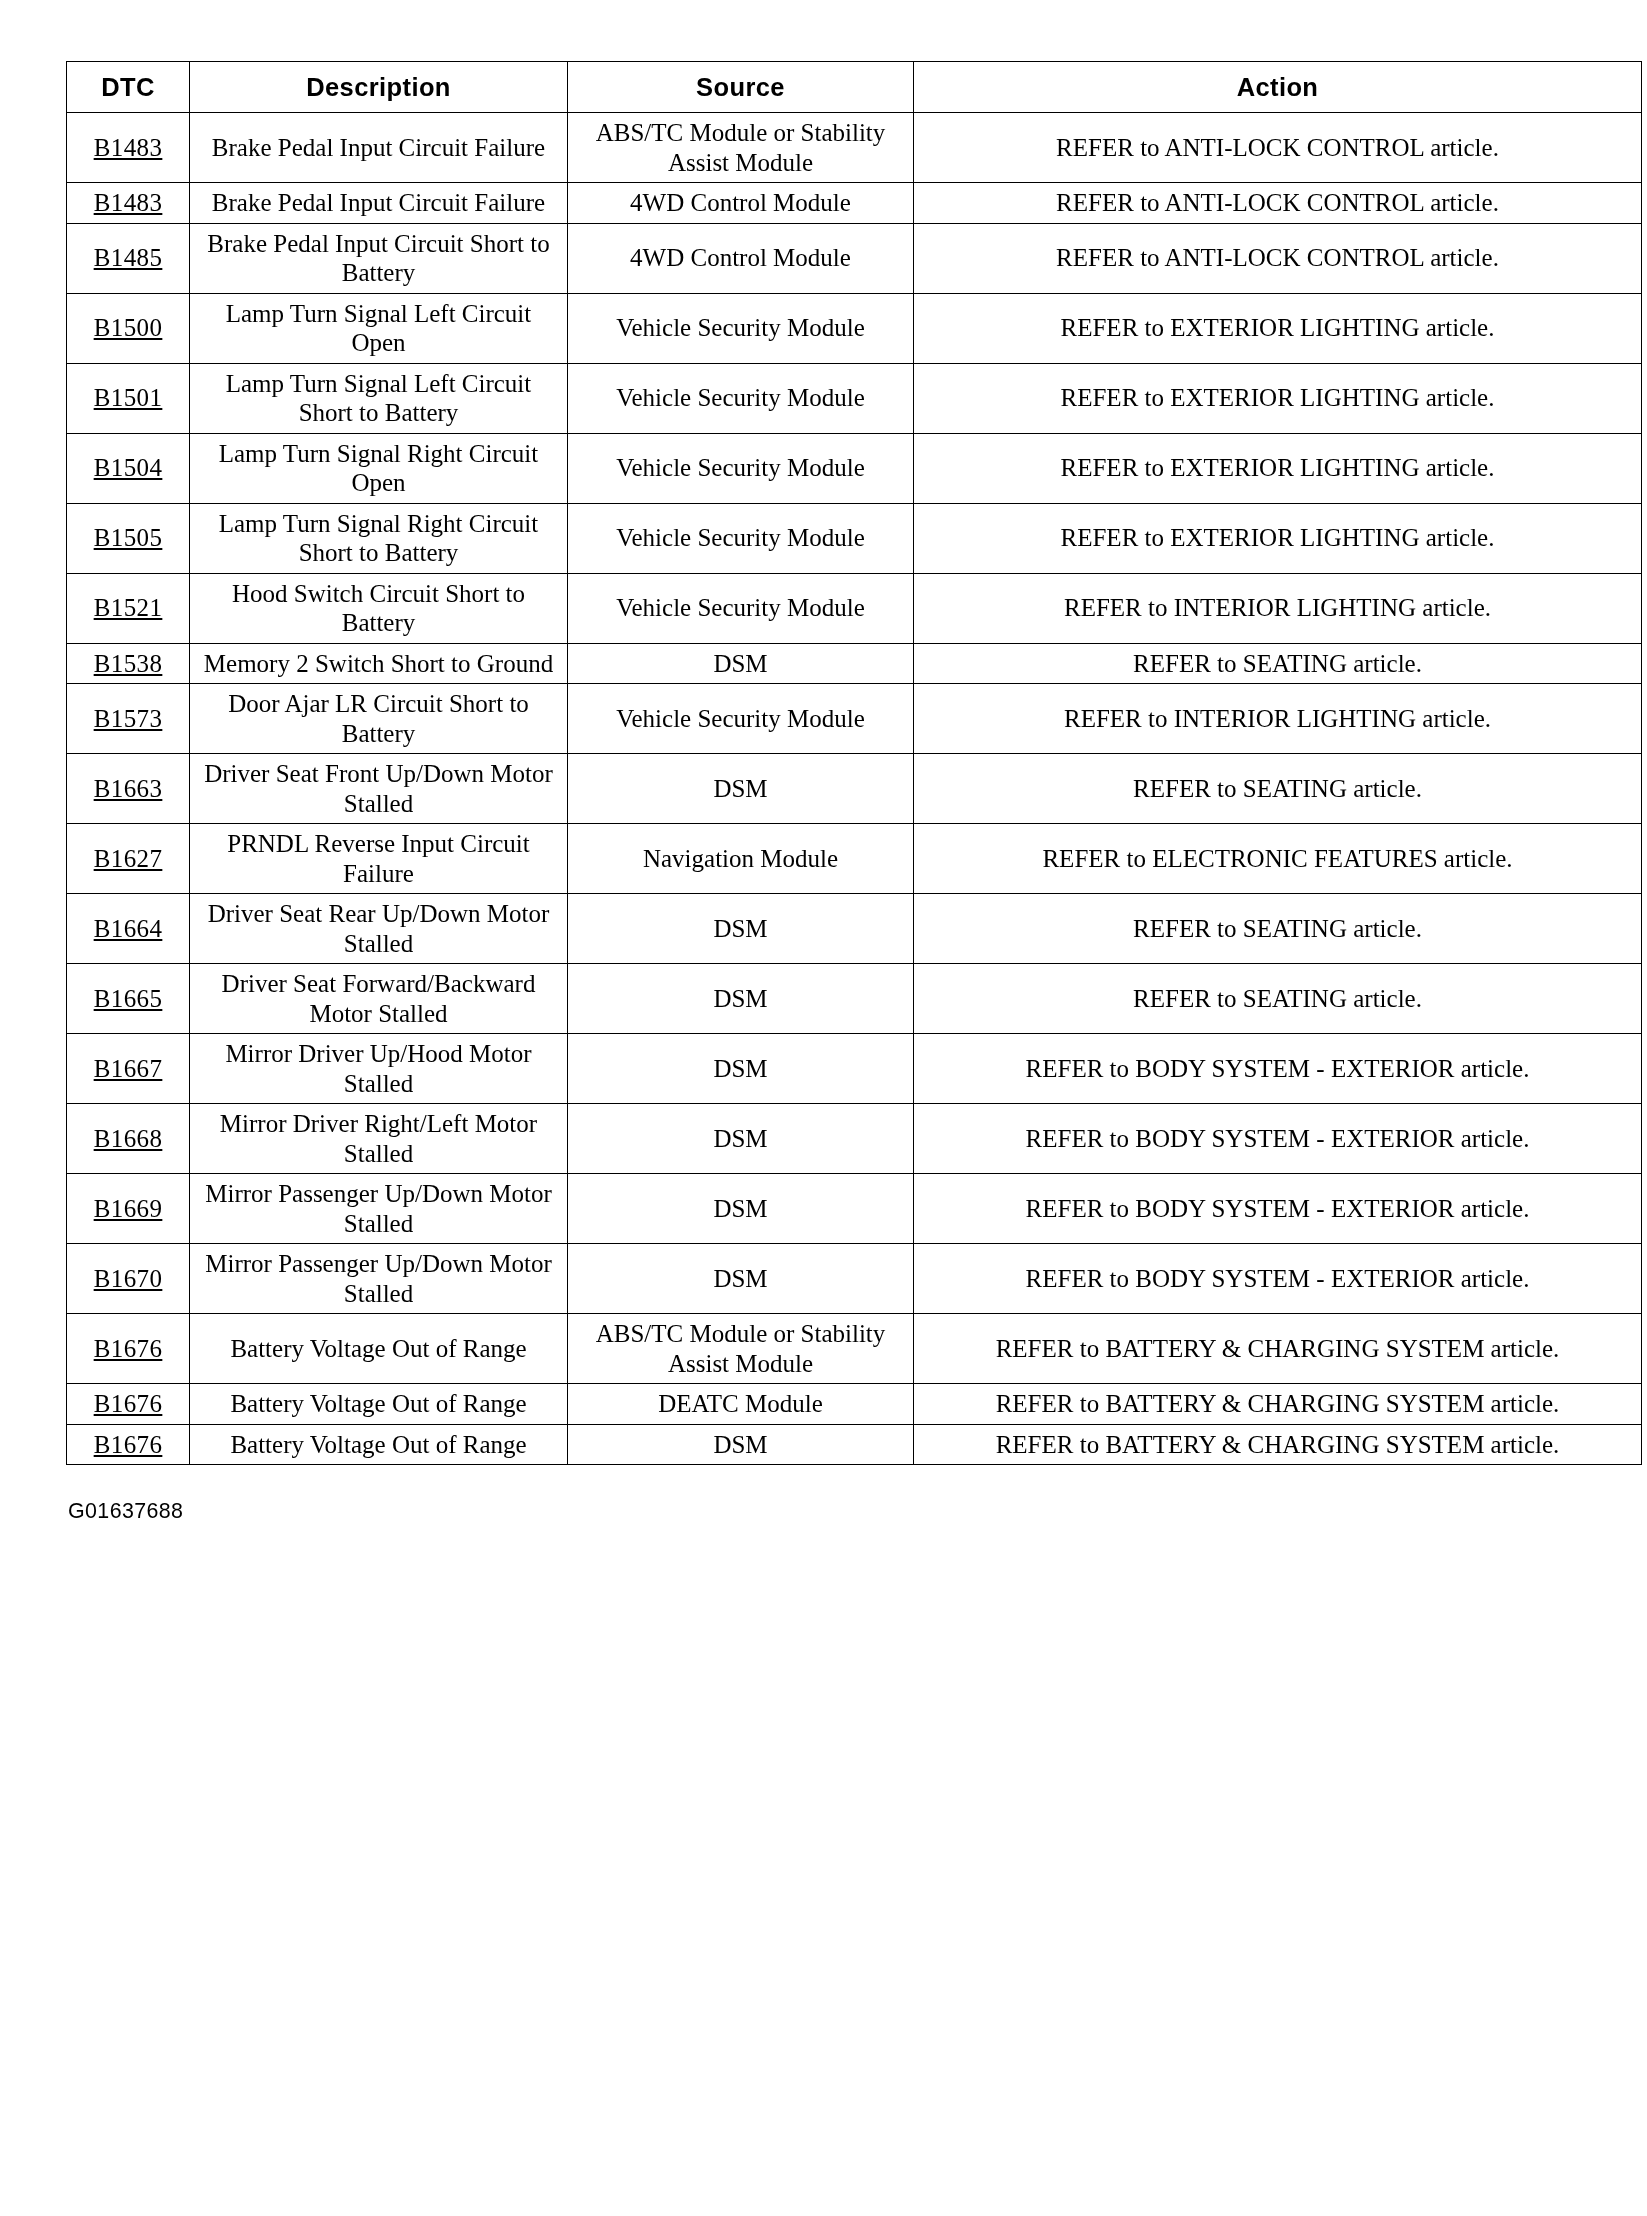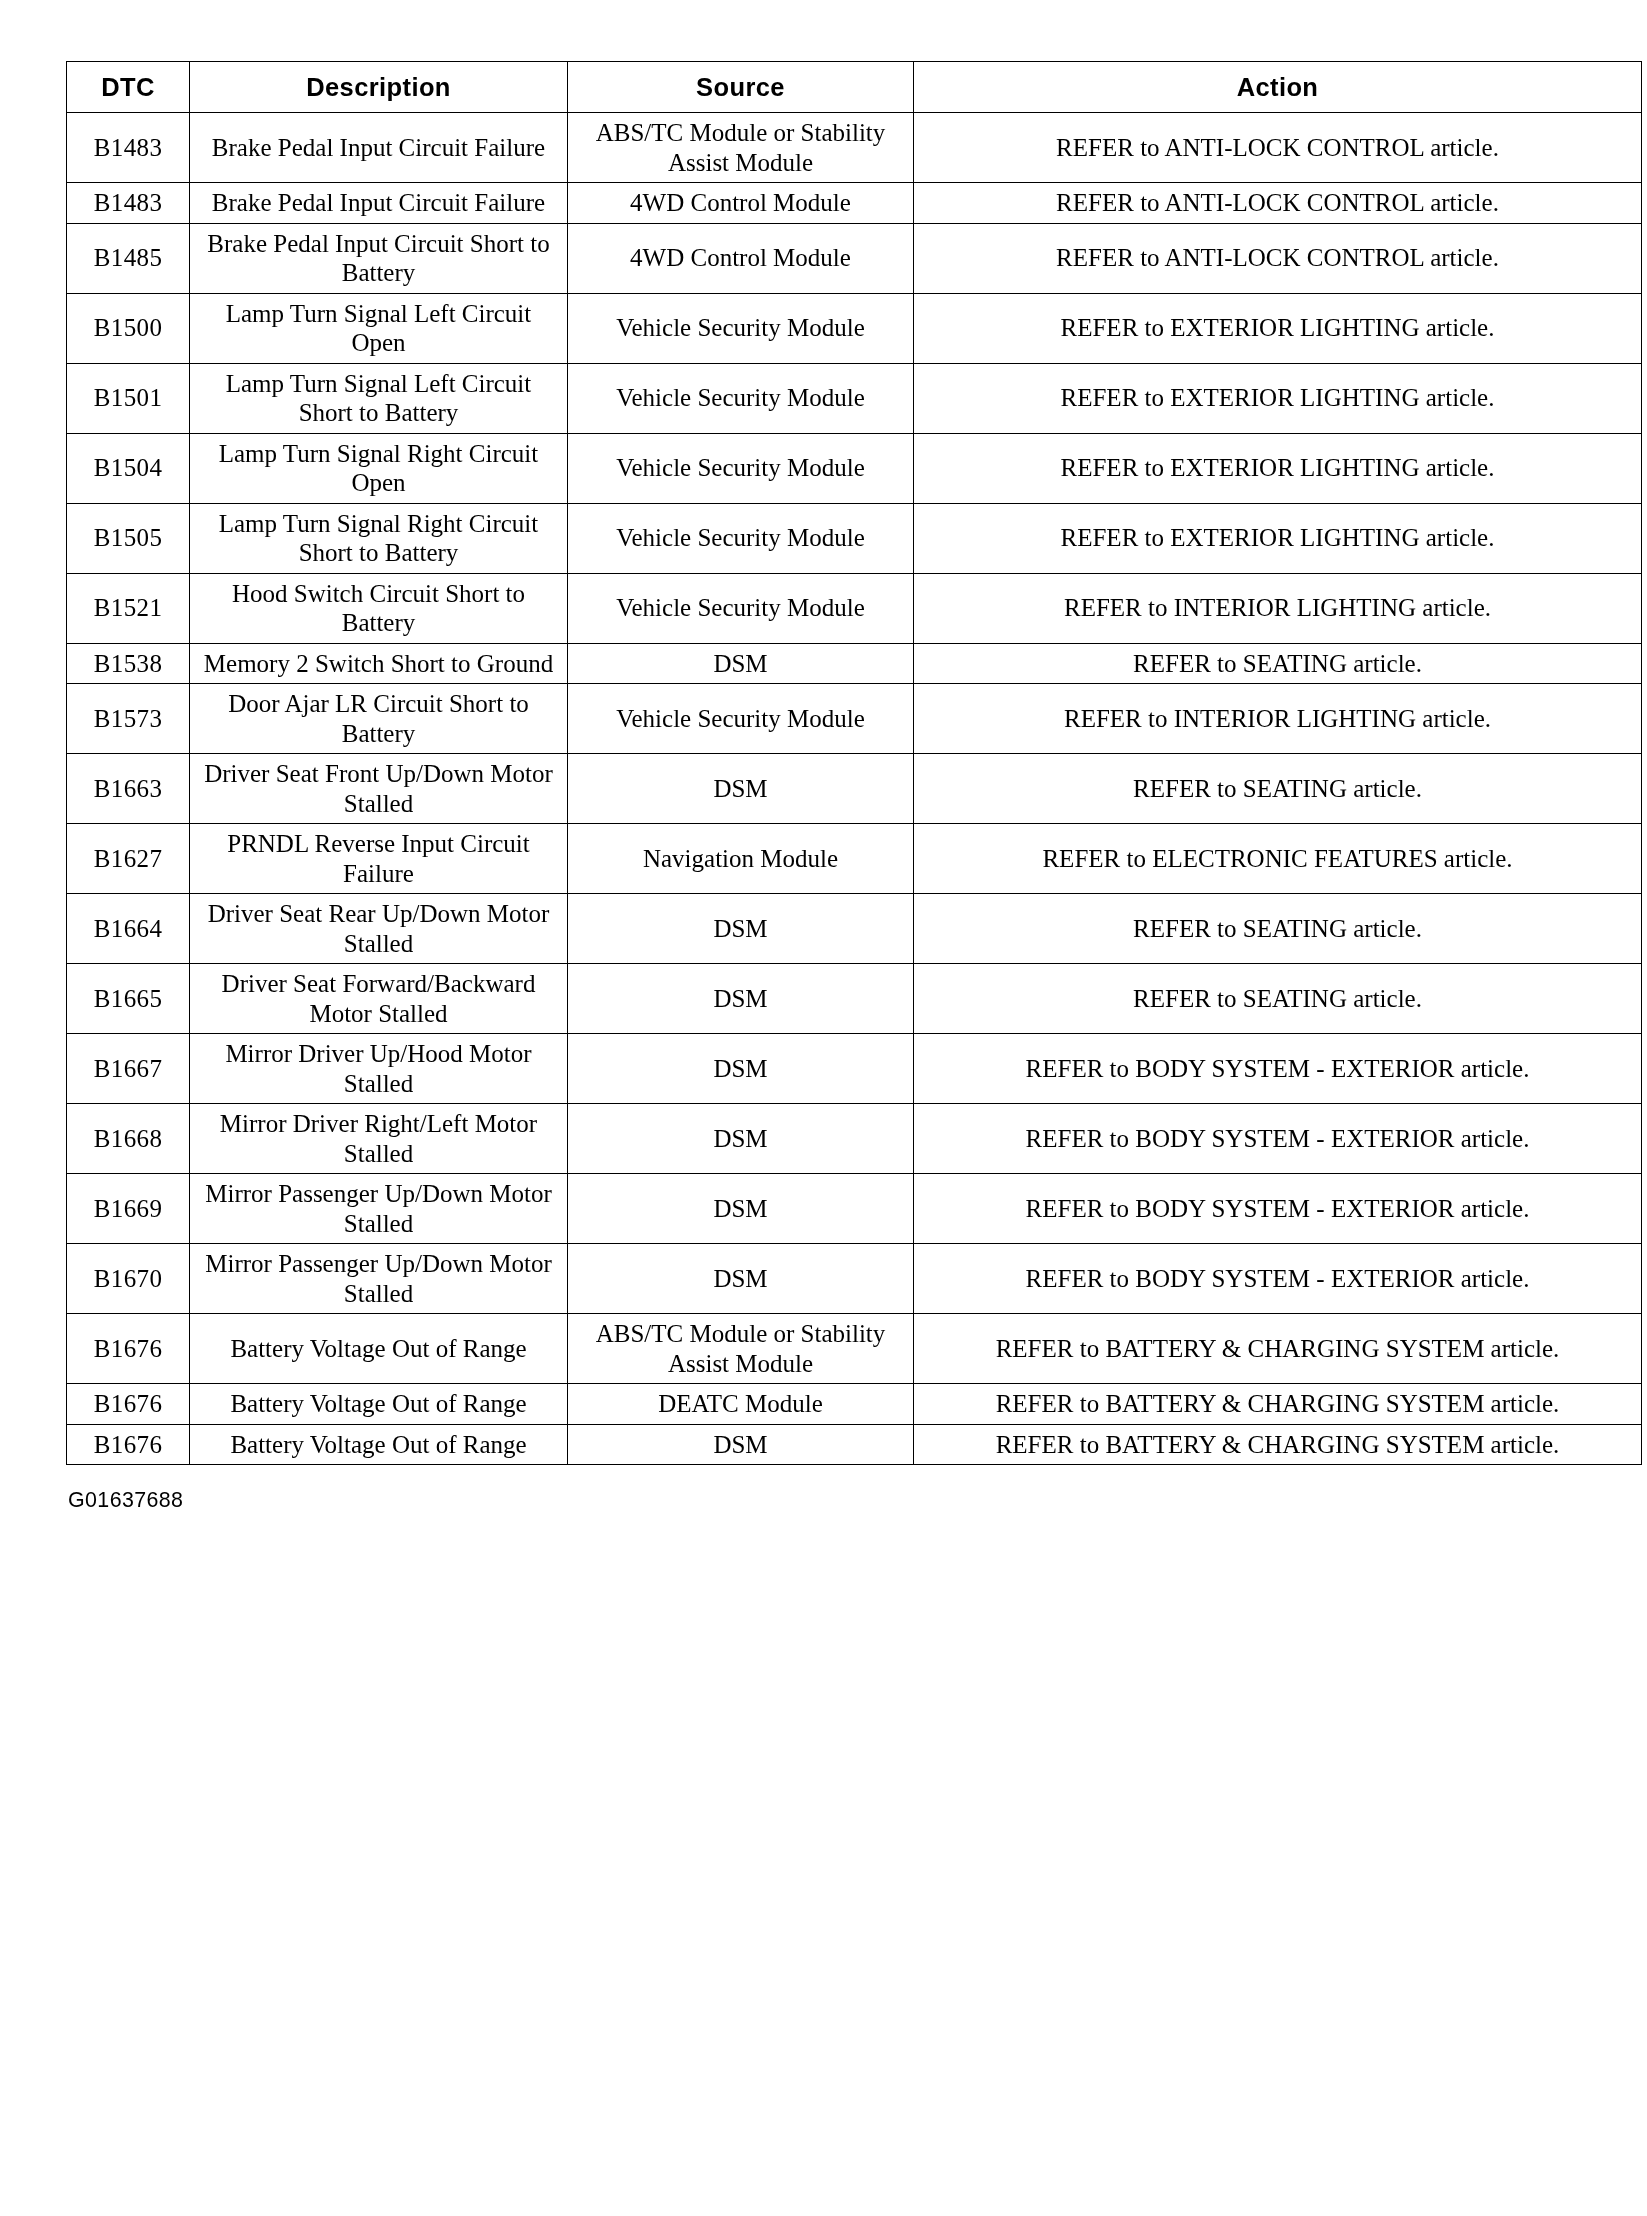--- a/index.html
+++ b/index.html
@@ -43,27 +43,27 @@
     letter-spacing: 0.4px;
   }
   table.dtc td {
     font-size: 25px;
   }
   col.c-dtc { width: 123px; }
   col.c-desc { width: 378px; }
   col.c-src { width: 346px; }
   col.c-action { width: 728px; }
 
-  td.dtc-code { letter-spacing: 0.4px; }
+  td.dtc-code { letter-spacing: 0.4px; text-decoration: underline; }
   td.desc { }
   td.src { }
   td.action { }
 
   .footer-code {
-    margin-top: 23px;
+    margin-top: 34px;
     margin-left: 35px;
     font-family: "Liberation Sans", sans-serif;
     font-size: 21.4px;
     letter-spacing: 0.4px;
   }
 </style>
 </head>
 <body>
 
 <div class="page">

